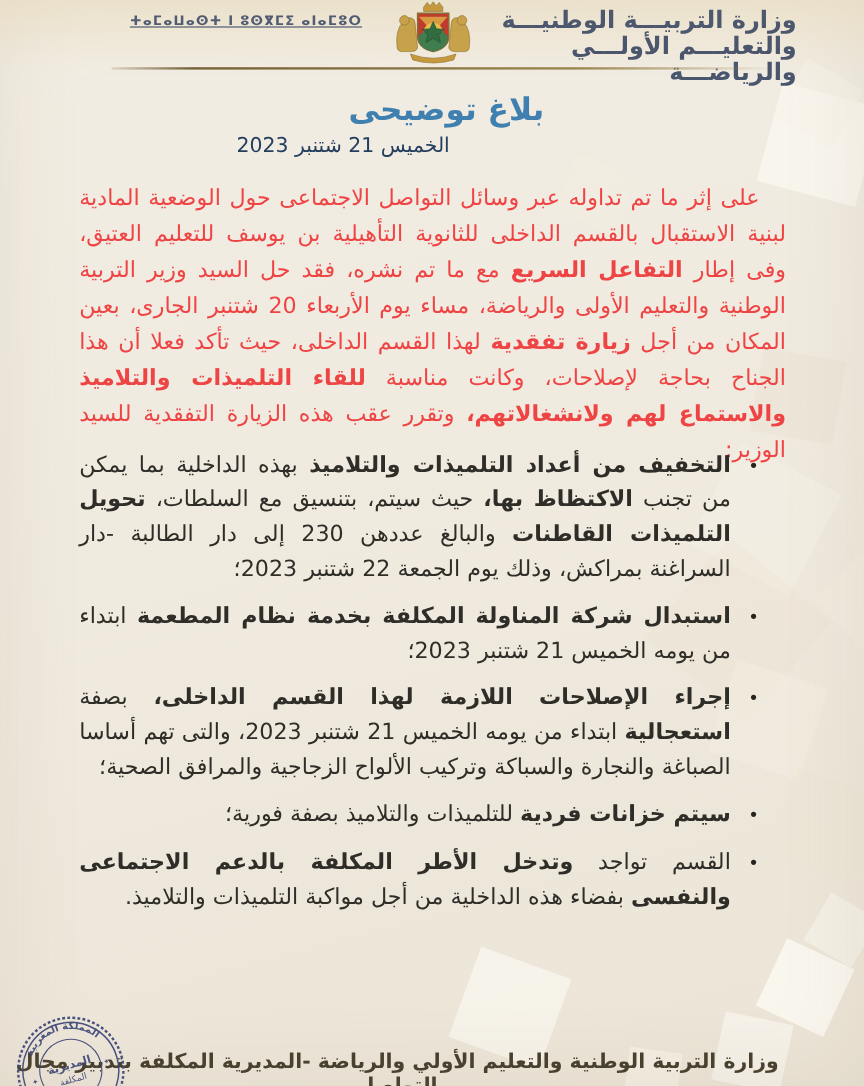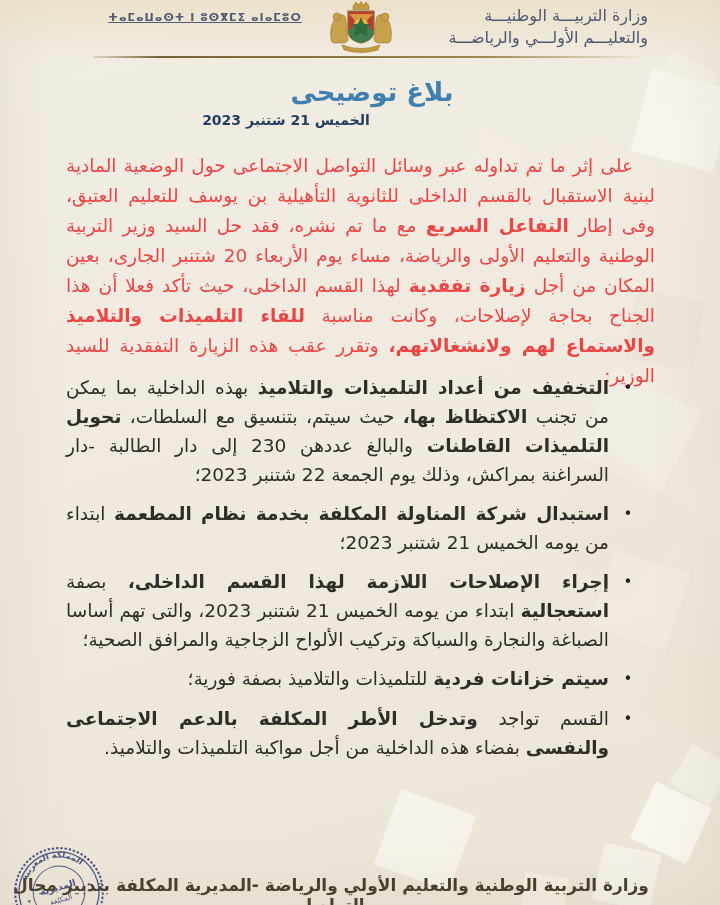--- a/index.html
+++ b/index.html
@@ -8,32 +8,32 @@
     background:linear-gradient(165deg,#f2ede3 0%,#efe9de 55%,#ebe4d6 100%);
     font-family:"DejaVu Sans",sans-serif;
     -webkit-font-smoothing:antialiased;
   }
   .vignette{position:absolute;inset:0;pointer-events:none;
     box-shadow:inset 0 0 70px rgba(160,140,110,0.14);z-index:6;}
   .header-band{position:absolute;top:0;left:0;right:0;height:58px;
     background:linear-gradient(180deg,rgba(240,228,196,.55),rgba(240,228,196,0));z-index:1;}
   .wm{position:absolute;z-index:0;}
   
-  .ministry-ar{position:absolute;top:5px;right:72px;width:270px;direction:rtl;
-    text-align:right;color:#4a566e;font-weight:normal;font-size:16px;line-height:22px;z-index:2;}
+  .ministry-ar{position:absolute;top:5px;right:56px;width:270px;direction:rtl;
+    text-align:right;color:#4a566e;font-weight:bold;font-size:20px;line-height:22px;z-index:2;}
   .ministry-tif{position:absolute;top:9px;left:100px;width:210px;text-align:center;
     color:#4f5a72;font-weight:bold;font-size:11px;line-height:17px;letter-spacing:1px;z-index:2;text-decoration:underline;}
   .emblem{position:absolute;top:1px;left:324px;width:74px;height:54px;z-index:2;}
   .header-rule{position:absolute;top:56px;left:93px;width:554px;height:2px;z-index:2;
     background:linear-gradient(90deg,rgba(110,92,52,.15),#75633a 12%,#9c8852 70%,rgba(160,140,90,0));}
   
   .doc-title{position:absolute;top:77px;left:0;width:720px;text-align:center;
     color:#4080b0;font-size:26px;font-weight:bold;direction:rtl;z-index:2;margin-left:12px;}
   .doc-date{position:absolute;top:112px;left:0;width:572px;text-align:center;
-    color:#243e5e;font-size:14px;font-weight:bold;direction:rtl;z-index:2;}
+    color:#243e5e;font-size:17px;font-weight:normal;direction:rtl;z-index:2;}
   
   .intro{position:absolute;top:151px;right:65px;width:589px;margin:0;direction:rtl;
     text-align:justify;font-size:18.5px;line-height:30px;color:#ef4444;text-indent:22px;z-index:2;}
   .decisions{position:absolute;top:373px;right:65px;width:589px;margin:0;list-style:none;
     padding:0 20px 0 0;direction:rtl;z-index:2;box-sizing:border-box;}
   .decisions li{display:flex;gap:12px;margin-bottom:10px;font-size:18.5px;
     line-height:29px;color:#2f2d28;}
   .decisions .marker{flex:0 0 14px;text-align:center;font-size:15px;padding-top:1px;color:#26241f;}
   .decisions .li-text{flex:1;text-align:justify;}
   .bold{font-weight:bold;}

